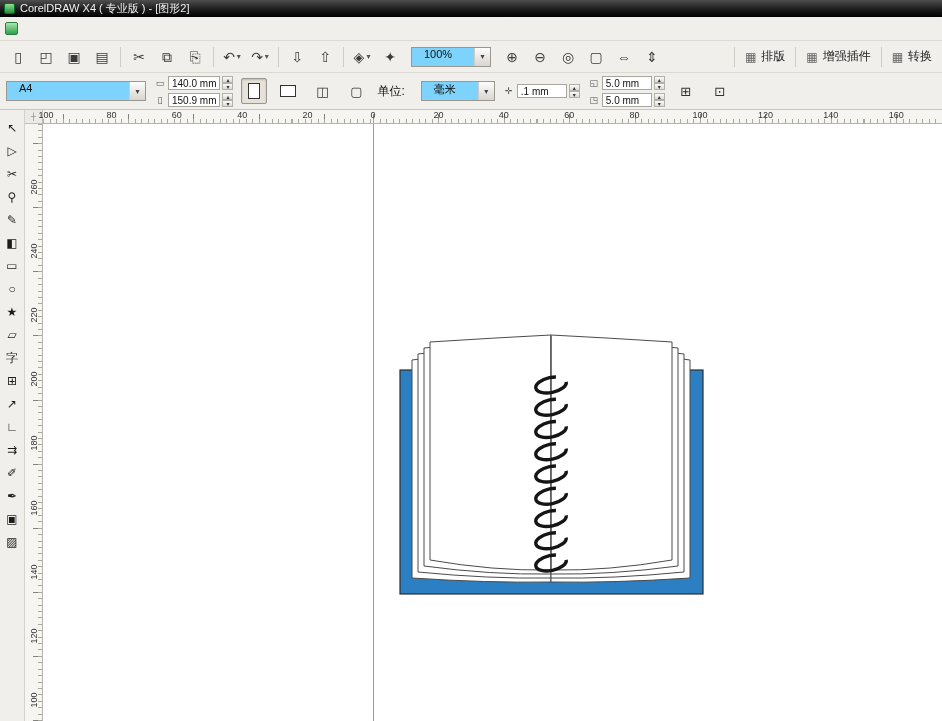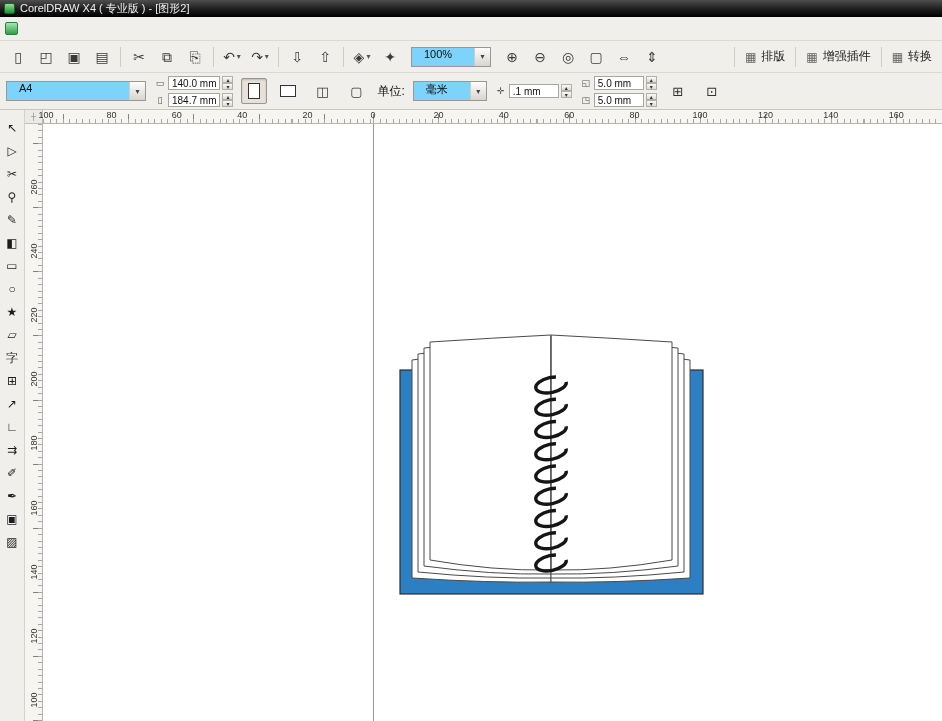--- a/index.html
+++ b/index.html
@@ -36,21 +36,21 @@
          background:linear-gradient(#fdfdfd,#d8d5cf);margin-left:auto;}
   .zoom-combo{width:80px;margin:0 7px;}
   .tb-right{display:flex;align-items:center;margin-left:auto;}
   .tb-btn.labeled{font-size:12px;color:#222;padding:0 6px;white-space:nowrap;}
   .tb-btn.labeled .glyph{font-size:12px;color:#666;margin-right:3px;}
 
   
   .propbar{height:36px;flex:0 0 36px;background:#f1efec;border-bottom:1px solid #c9c6c0;
            display:flex;align-items:center;padding:0 6px;gap:8px;}
   .size-combo{width:140px;}
-  .units-combo{width:74px;}
+  .units-combo{width:74px;margin-left:8px;}
   .stack{display:flex;flex-direction:column;gap:1px;}
   .field-row{display:flex;align-items:center;gap:2px;height:16px;}
   .mini-icon{font-size:9px;color:#555;width:12px;text-align:center;}
   .field{background:#fff;border:1px solid #a8a69e;font-size:10px;padding:0 3px;height:14px;
          line-height:14px;min-width:50px;box-sizing:border-box;white-space:nowrap;}
   .spin{display:flex;flex-direction:column;width:11px;}
   .spin i{font-style:normal;font-size:6px;line-height:6px;height:7px;width:11px;text-align:center;
           color:#333;background:linear-gradient(#fbfbfa,#dedbd5);border:1px solid #b3b0aa;box-sizing:border-box;}
   .btn{width:24px;height:24px;display:flex;align-items:center;justify-content:center;
        border:1px solid transparent;border-radius:2px;font-size:13px;color:#333;}
@@ -207,21 +207,21 @@
       <div class="field-row">
         <span class="mini-icon">▭</span>
         <span class="field">140.0 mm</span>
         <span class="spin">
             <i>▴</i>
             <i>▾</i>
           </span>
       </div>
       <div class="field-row">
         <span class="mini-icon">▯</span>
-        <span class="field">184.7 mm</span>
+        <span class="field">150.9 mm</span>
         <span class="spin">
             <i>▴</i>
             <i>▾</i>
           </span>
       </div>
     </div>
 
     <div class="btn pressed">
       <span class="ic-portrait"></span>
     </div>

